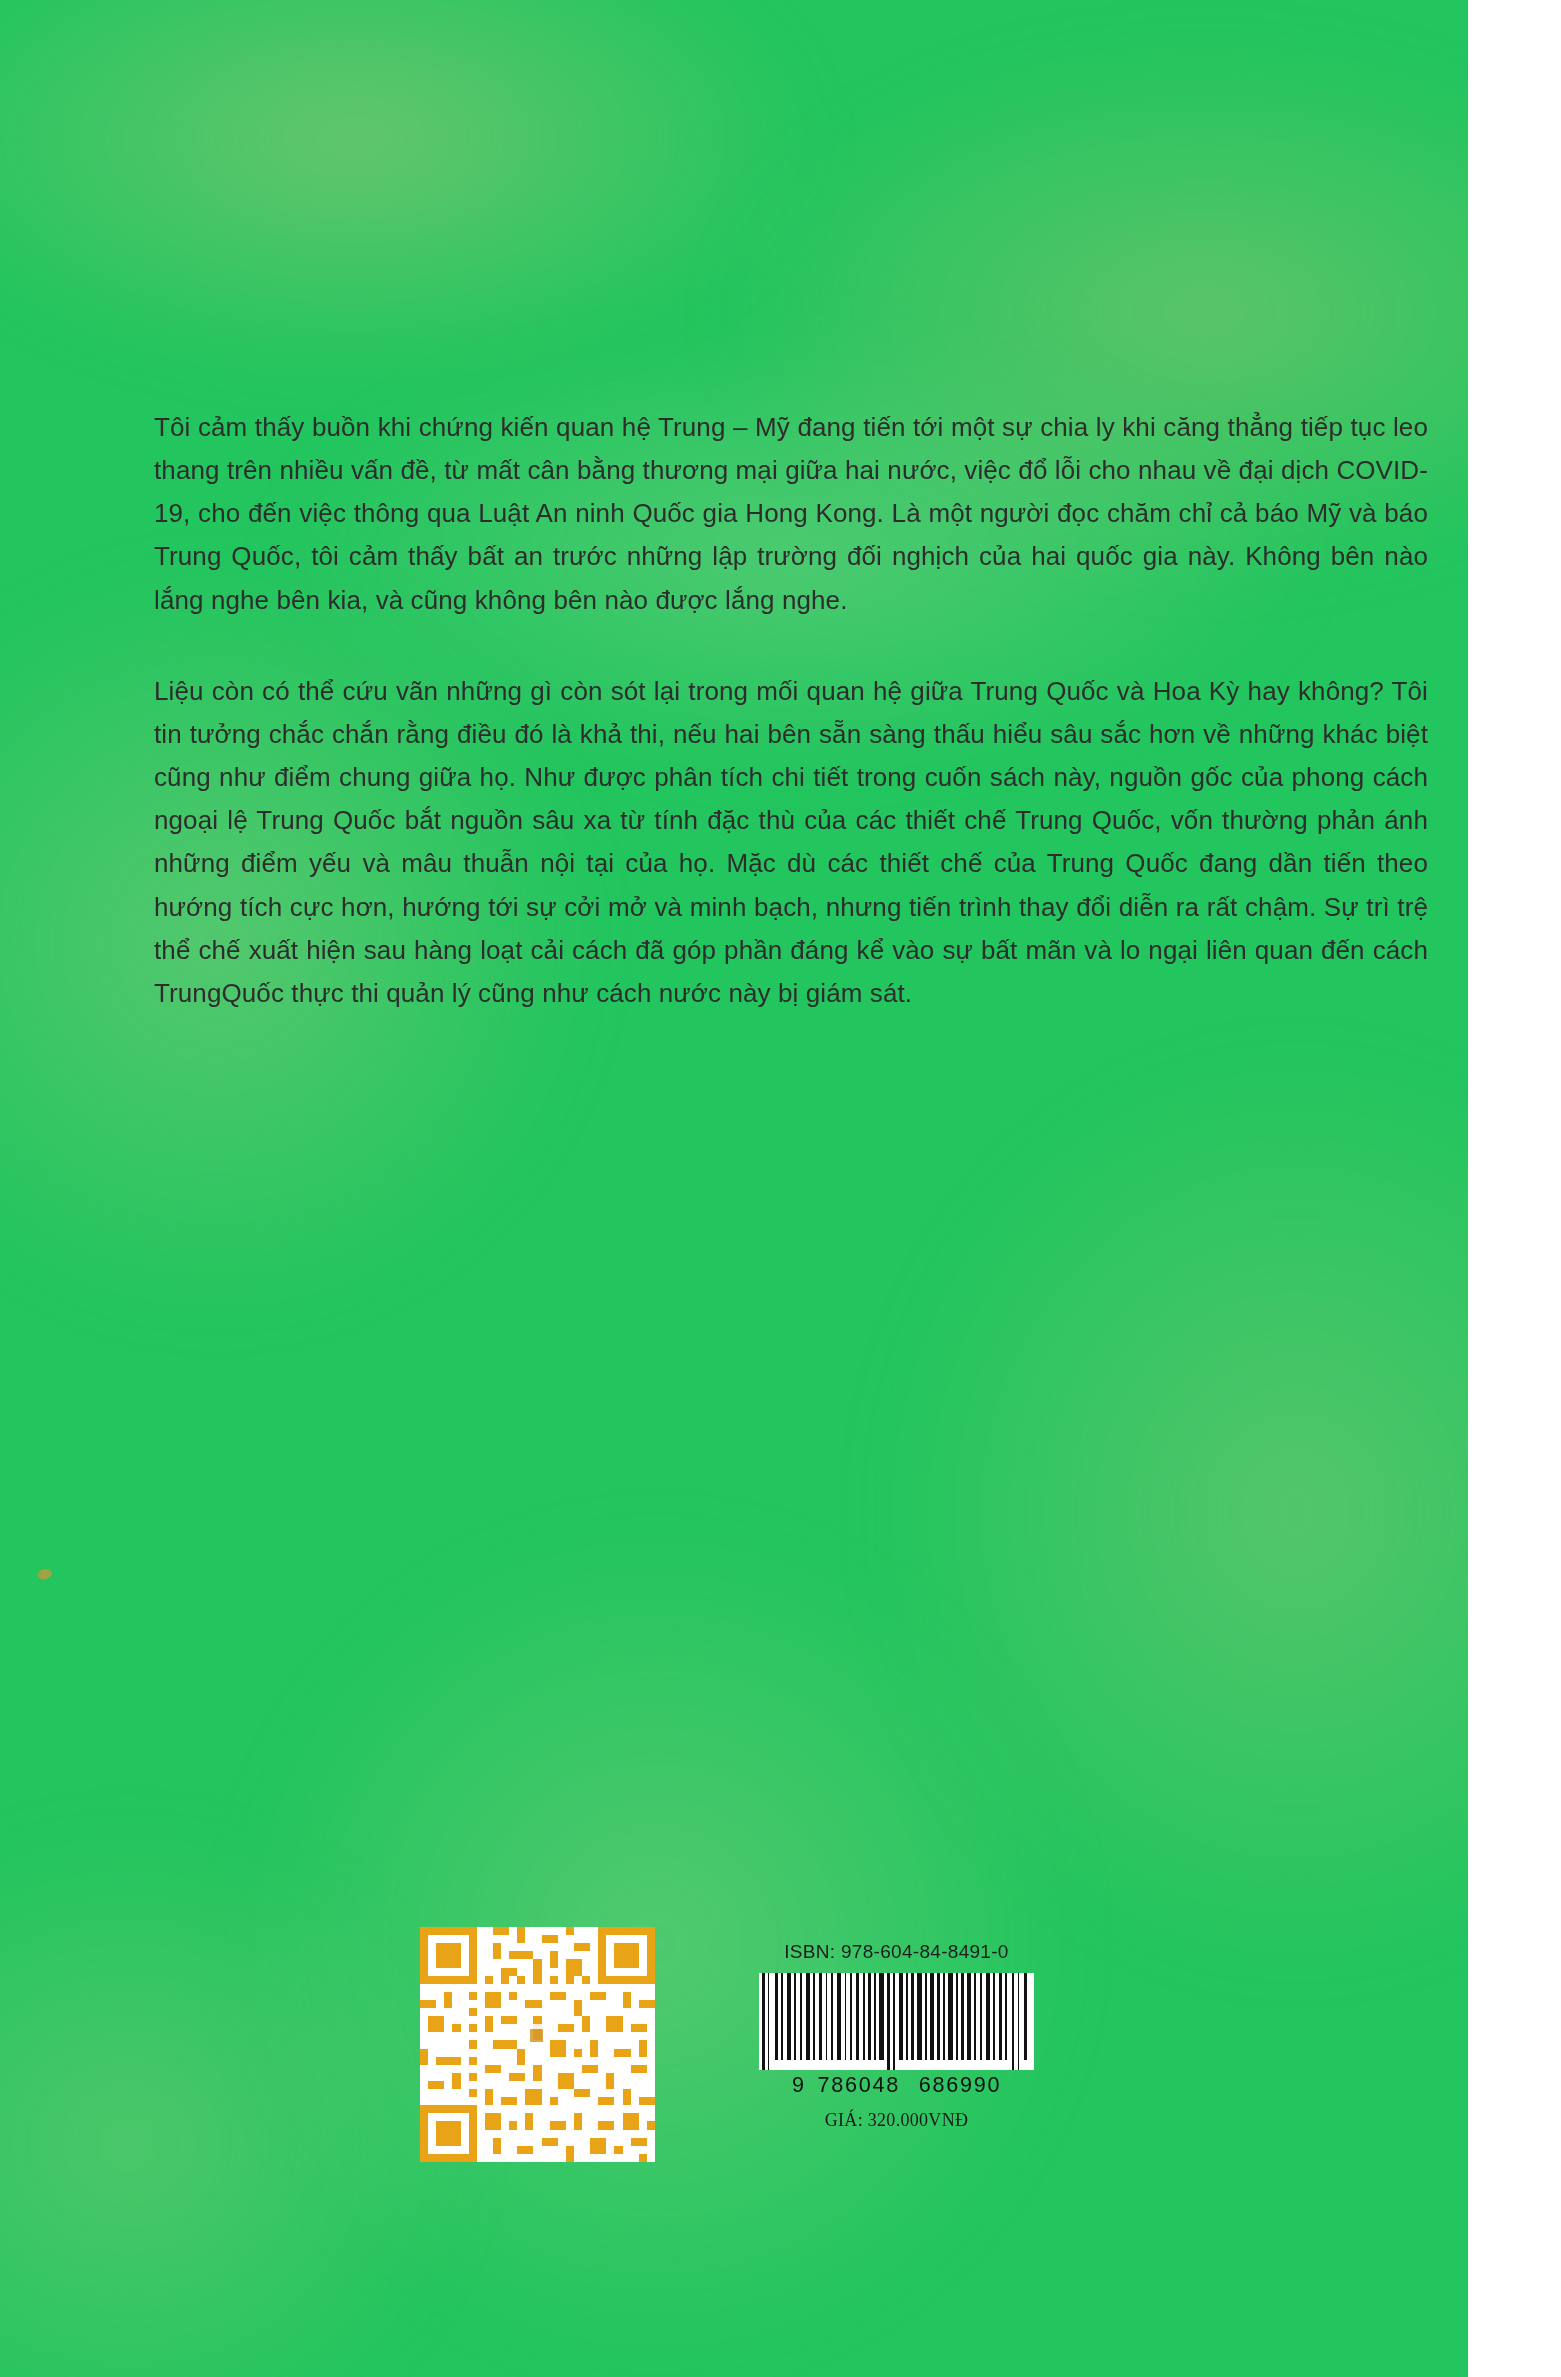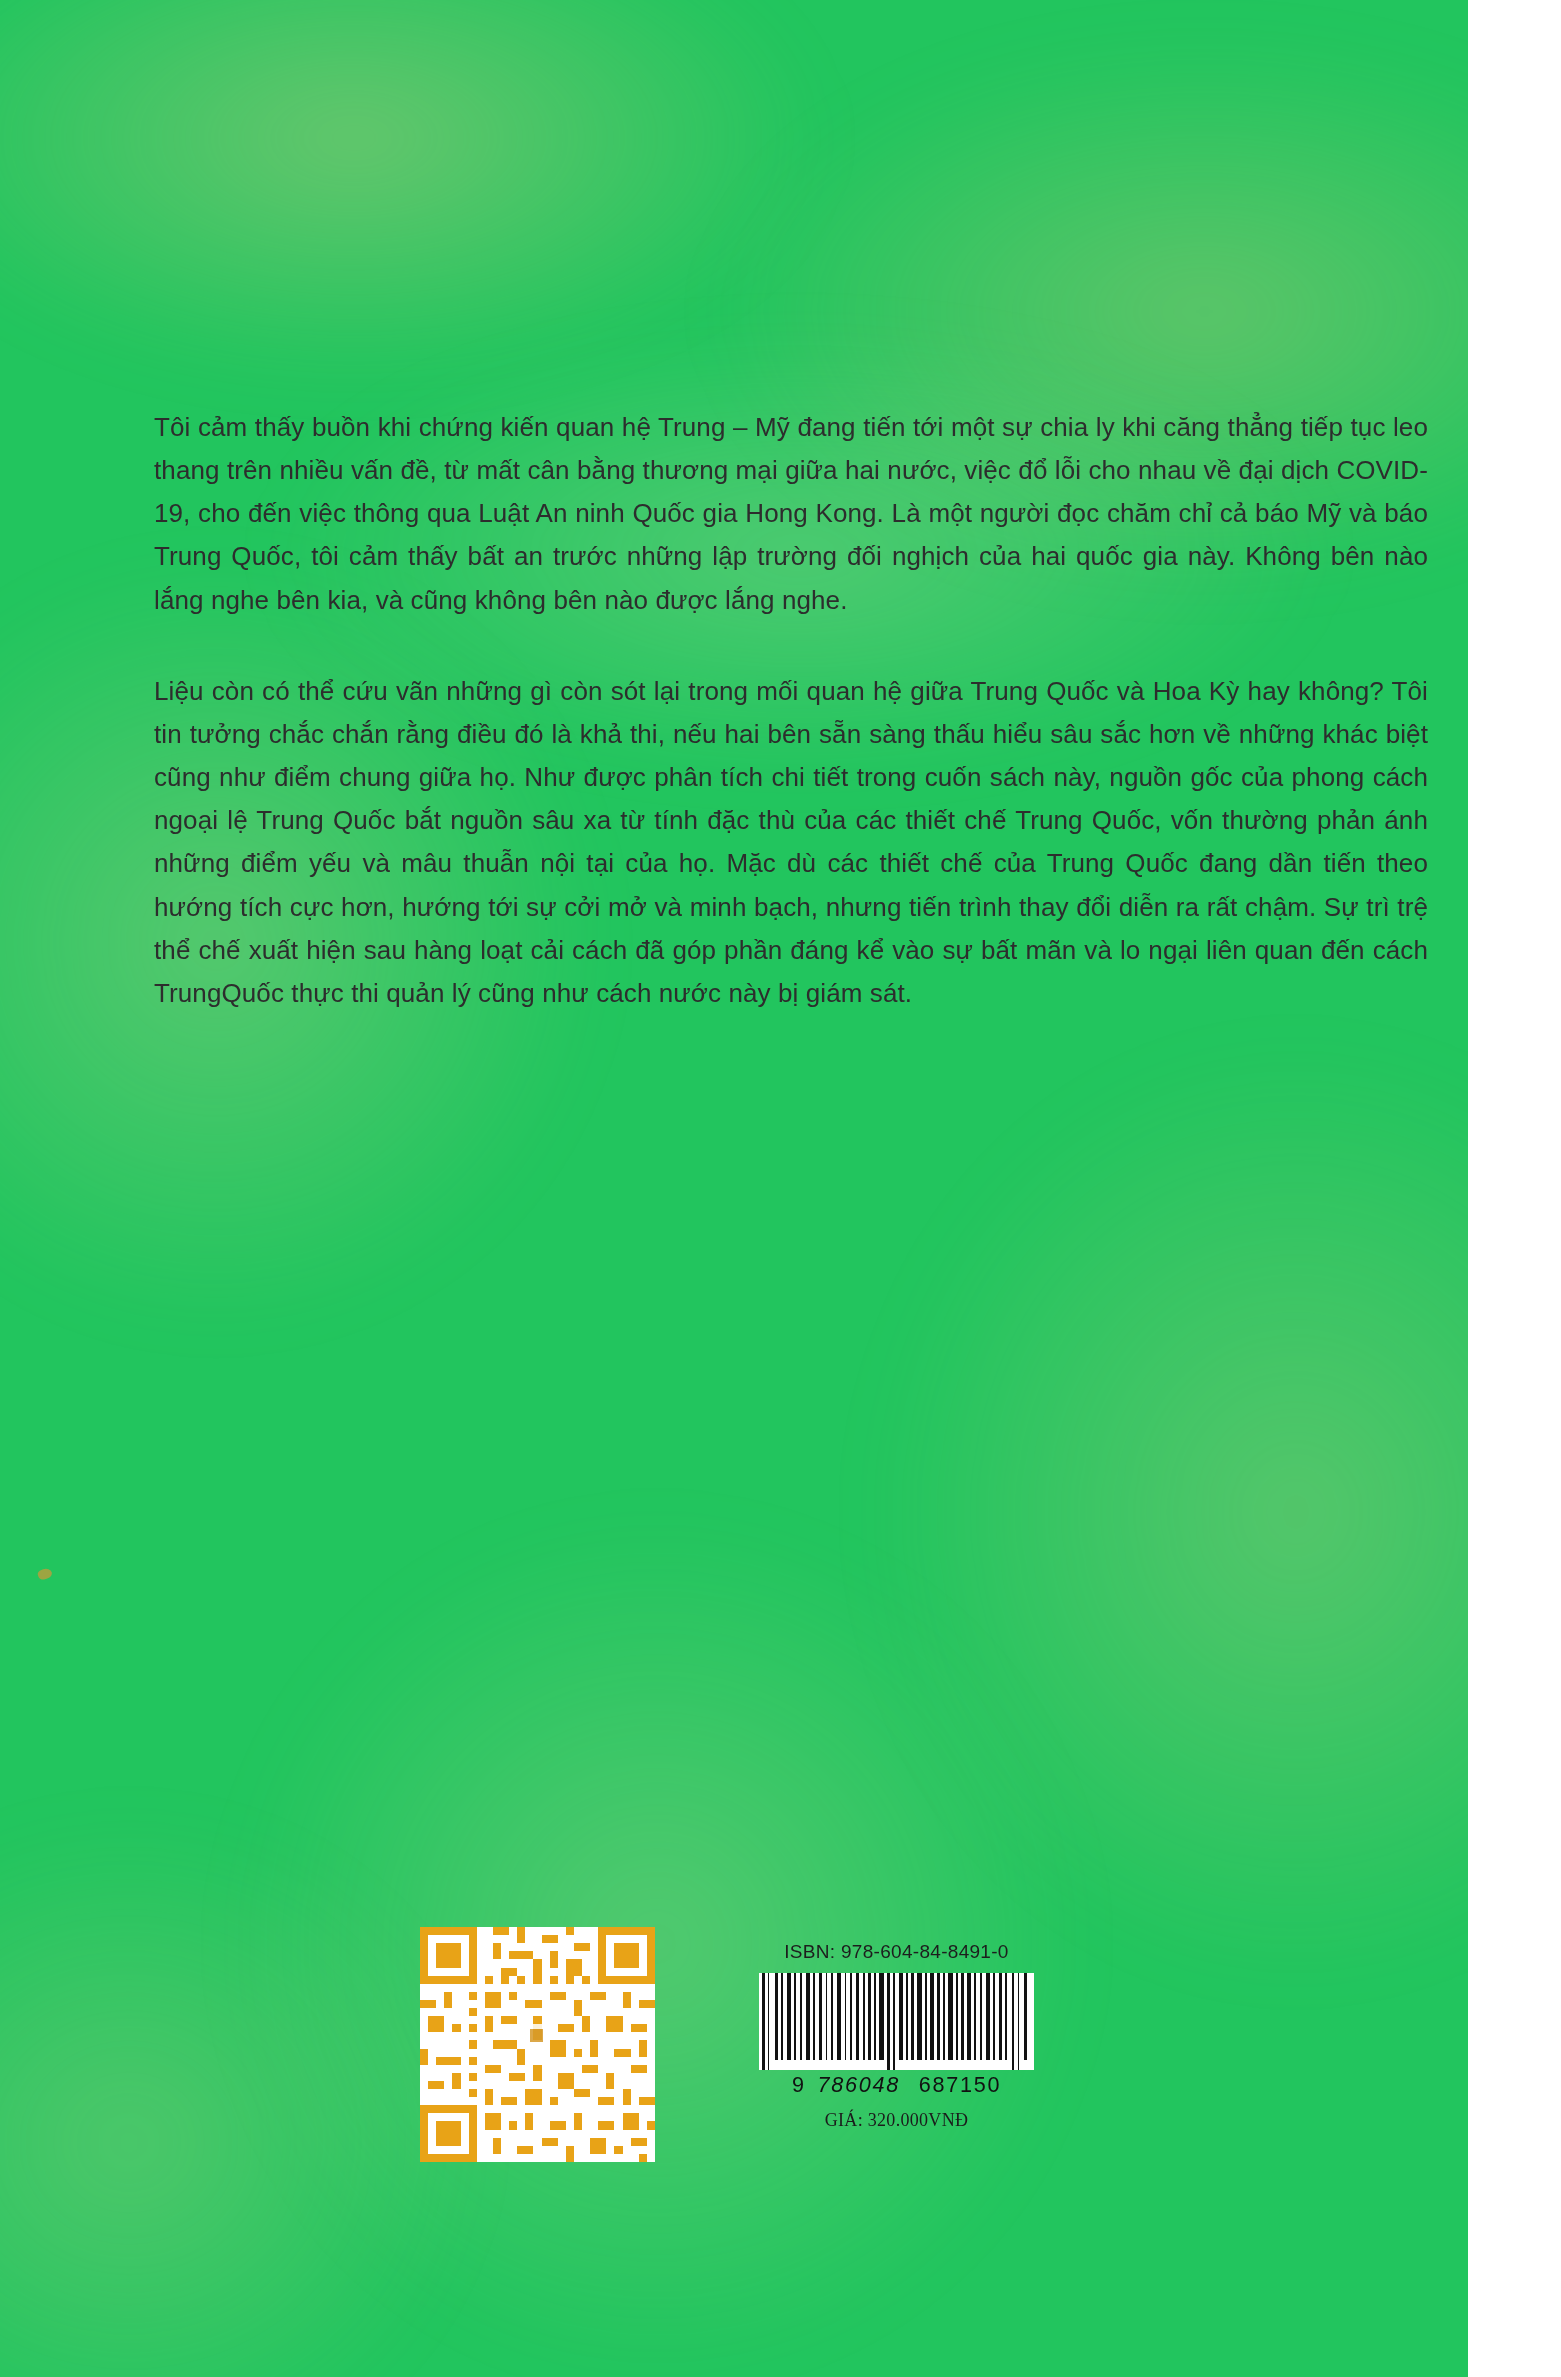--- a/index.html
+++ b/index.html
@@ -150,21 +150,21 @@
   .barcode-digits {
     display: flex;
     align-items: baseline;
     font-size: 21.6px;
     letter-spacing: 1.7px;
     color: #111;
     margin-top: 1.7px;
     font-family: "Liberation Sans", sans-serif;
   }
   .barcode-digits .lead { margin-right: 12px; }
-  .barcode-digits .grp { margin-right: 19px; font-style: italic; }
+  .barcode-digits .grp { margin-right: 19px; }
   .price {
     margin-top: 12px;
     font-size: 18px;
     color: #1b1b1b;
     font-family: "Liberation Serif", serif;
     letter-spacing: 0.3px;
   }
 </style>
 </head>
 <body>
@@ -357,21 +357,21 @@
             <rect x="292" y="0" width="3" height="112"></rect>
             <rect x="299" y="0" width="2" height="112"></rect>
             <rect x="306" y="0" width="4" height="100"></rect>
           </g>
         </svg>
       </div>
 
       <div class="barcode-digits">
         <span class="lead">9</span>
         <span class="grp">786048</span>
-        <span>687150</span>
+        <span>686990</span>
       </div>
 
       <div class="price">GIÁ: 320.000VNĐ</div>
     </div>
 
   </div>
 </div>
 
 
 </body></html>

